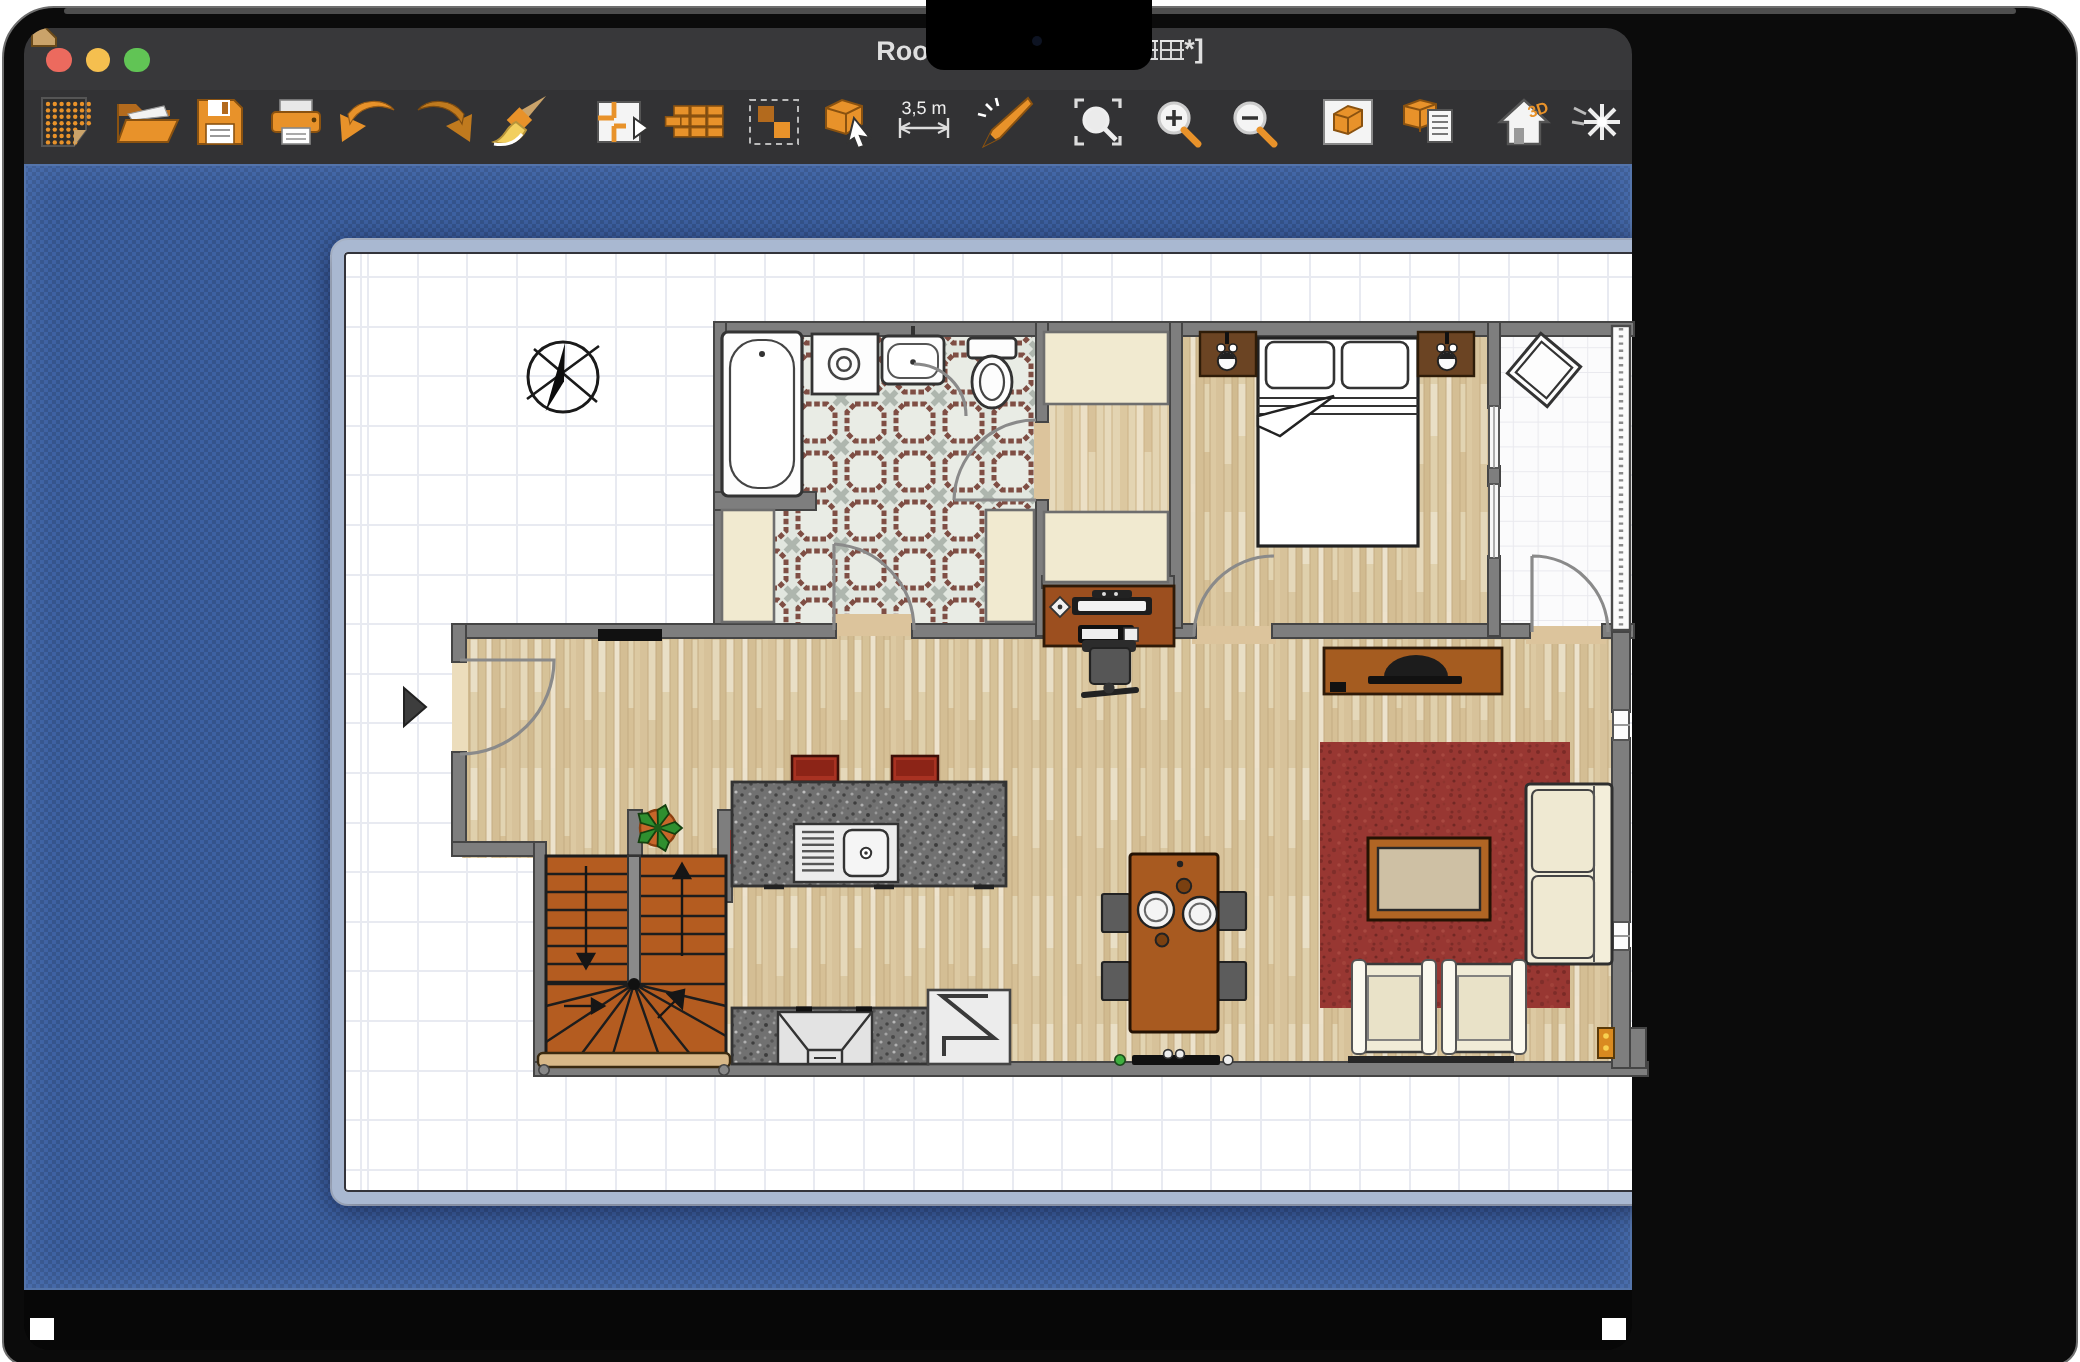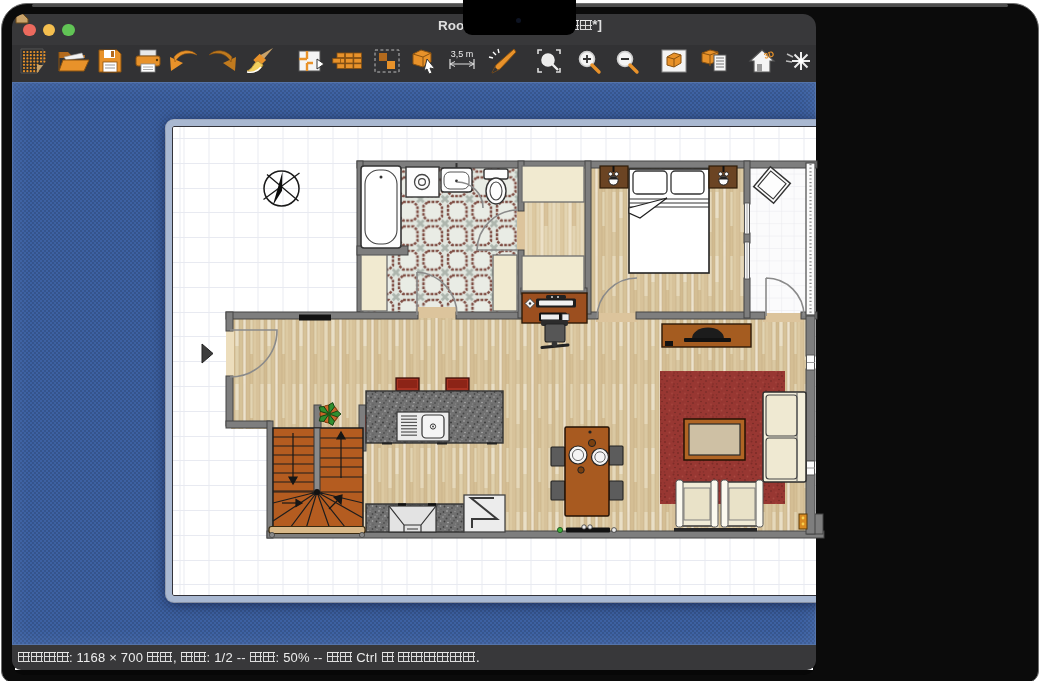--- a/index.html
+++ b/index.html
@@ -208,23 +208,20 @@
 <circle cx="994" cy="47" r="10.5" fill="none" stroke="#8a8a8a" stroke-width="1.4"></circle>
 <text x="994" y="52" font-size="15" font-weight="bold" font-style="italic" fill="#d89a40" text-anchor="middle" font-family="Liberation Serif">i</text>
       </svg>
   <div id="bluearea">
     <div id="canvasframe">
           <div id="grid"></div>
         </div>
   </div>
   <div id="wc1" style="position:absolute;left:3px;top:645px;width:12px;height:11px;background:#fff;z-index:1;"></div>
       <div id="wc2" style="position:absolute;right:3px;top:645px;width:12px;height:11px;background:#fff;z-index:1;"></div>
-      <div id="statusbar">
-        <div id="stext"><b class="g"></b><b class="g"></b><b class="g"></b><b class="g"></b>: 1168 × 700 <b class="g"></b><b class="g"></b>, <b class="g"></b><b class="g"></b>: 1/2 -- <b class="g"></b><b class="g"></b>: 50% -- <b class="g"></b><b class="g"></b> Ctrl <b class="g"></b> <b class="g"></b><b class="g"></b><b class="g"></b><b class="g"></b><b class="g"></b><b class="g"></b>.</div>
-      </div>
  </div>
  <div id="title">Room Arranger - [<b class="g"></b><b class="g"></b><b class="g"></b><span style="position:relative;top:-1px">*]</span></div>
 </div>
 <div id="notch">
     <i></i>
   </div>
 <div class="corner" style="left:0;top:0;width:30px;height:30px;"></div>
 <div class="corner" style="right:0;top:0;width:30px;height:30px;"></div>
 <div class="corner" style="left:0;bottom:0;width:26px;height:26px;"></div>
 <div class="corner" style="right:0;bottom:0;width:26px;height:26px;"></div>

